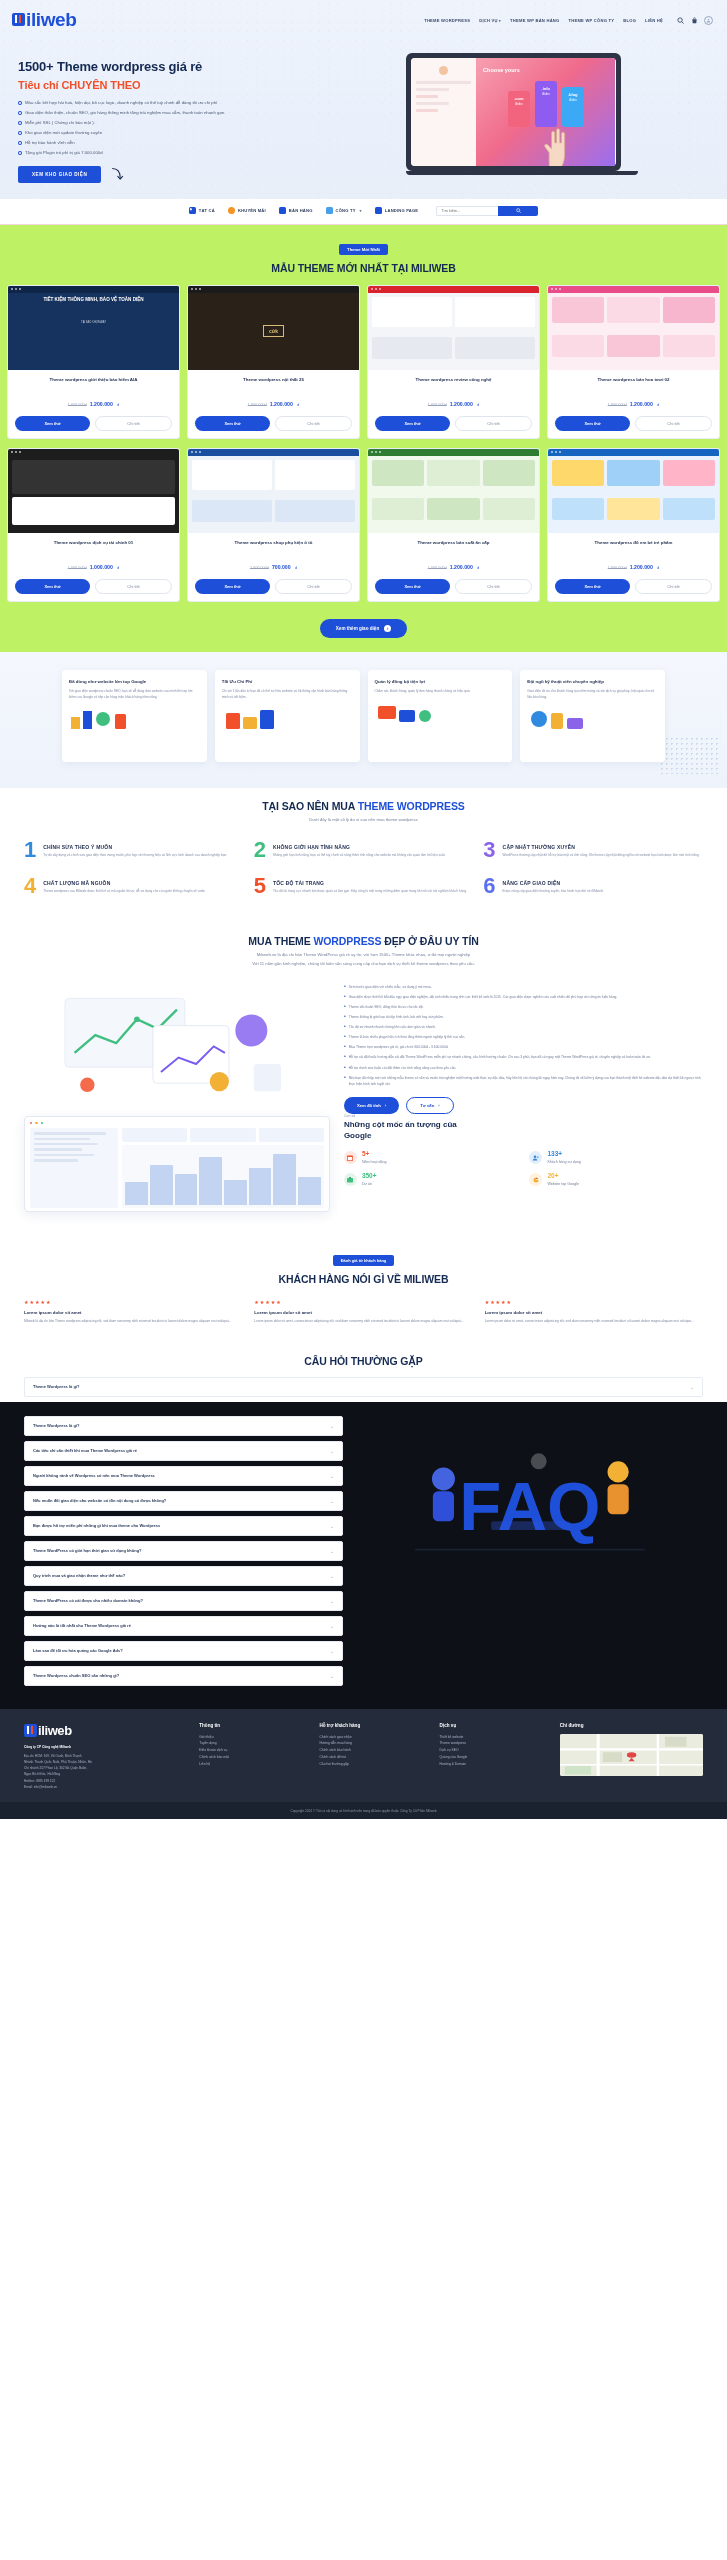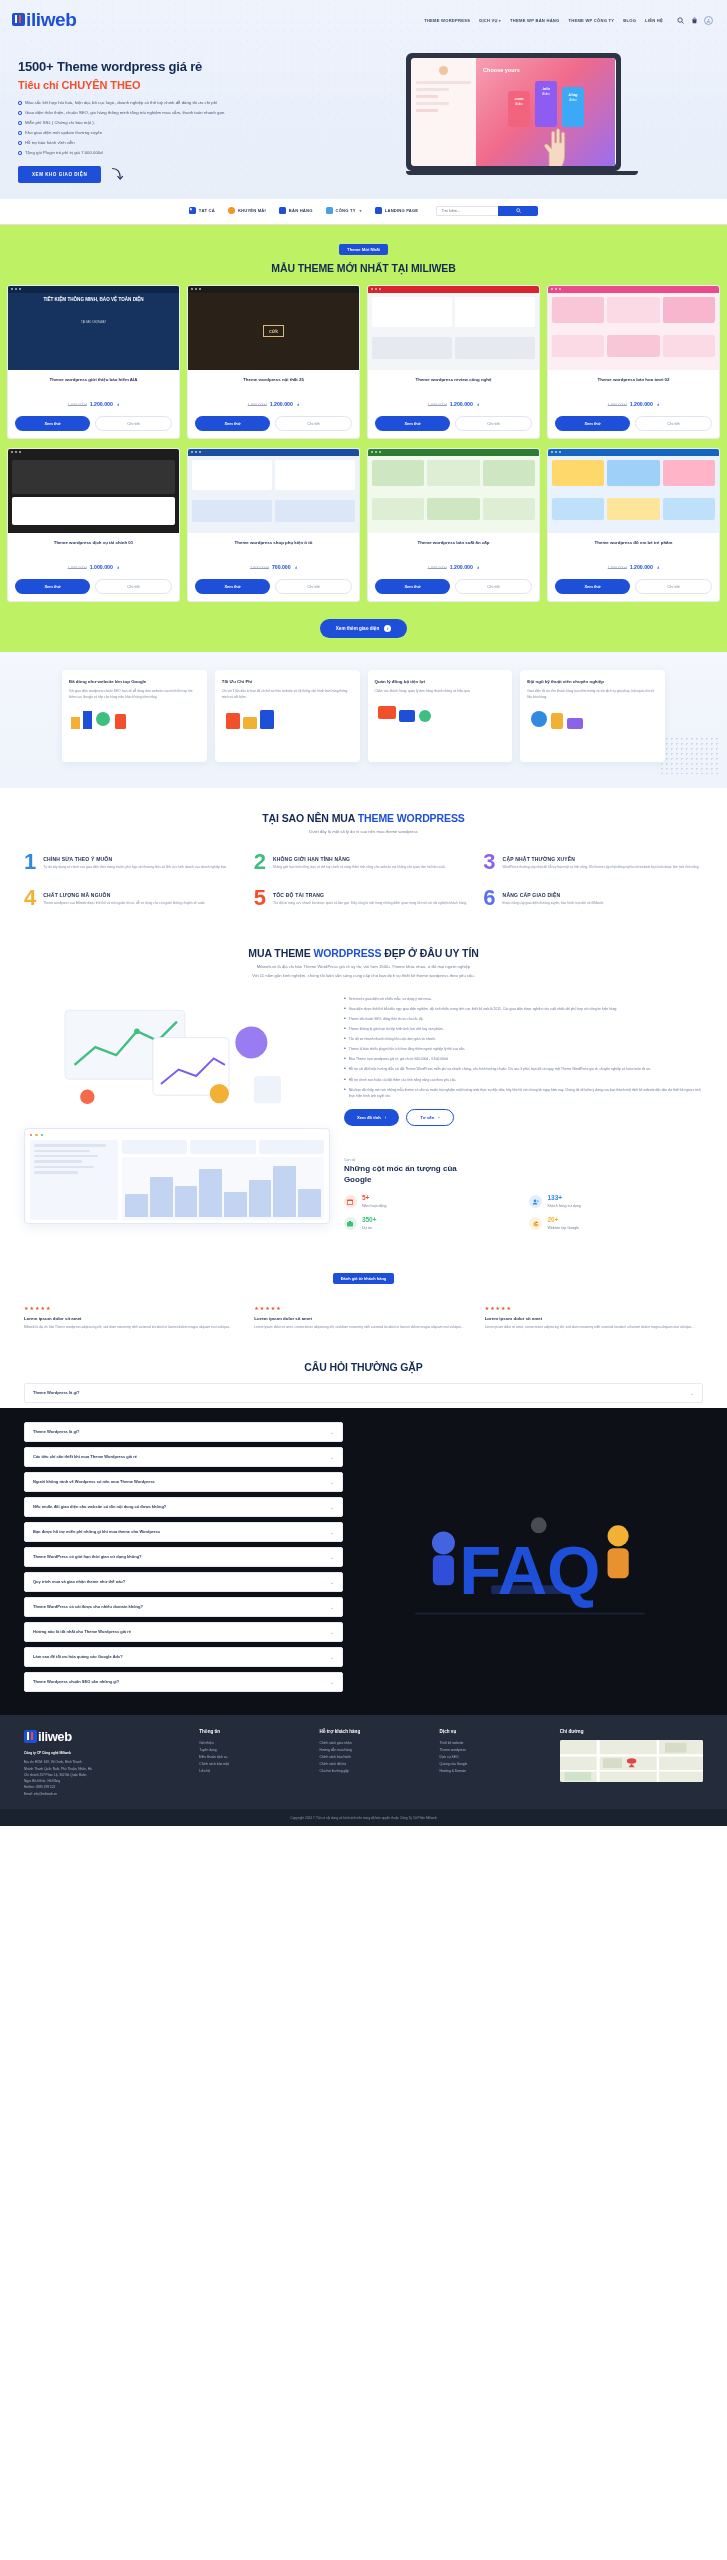--- a/index.html
+++ b/index.html
@@ -192,21 +192,21 @@
   .ben-grid{ display:grid; grid-template-columns:repeat(4,1fr); gap:8px; padding:0 62px; position:relative; z-index:2;}
   .ben-card{
     background:#fff; border-radius:4px; padding:9px 7px 11px; box-shadow:0 2px 8px rgba(28,54,110,.07);
     min-height:92px;
   }
   .ben-title{ font-size:4.4px; font-weight:bold; color:#1d2b4f; line-height:1.55; margin-bottom:4px;}
   .ben-text{ font-size:3.2px; color:#7d89a3; line-height:1.7; margin-bottom:7px;}
   .ben-art{ height:24px; display:flex; align-items:flex-end; gap:2px;}
 
   
-  .why{ background:#fff; padding:24px 0 22px;}
+  .why{ background:#fff; padding:12px 0 22px;}
   .why .sec-title span.hl{ color:#1e4fd8;}
   .why-grid{ display:grid; grid-template-columns:repeat(3,1fr); gap:14px 10px; padding:16px 24px 0;}
   .why-item{ display:flex; gap:7px;}
   .why-num{
     font-size:22px; font-weight:bold; line-height:1; font-family:"Liberation Sans",sans-serif;
     flex:0 0 auto;
   }
   .why-body{ padding-top:5px;}
   .why-h{ font-size:5px; font-weight:bold; color:#1d2b4f; text-transform:uppercase; letter-spacing:.2px; margin-bottom:3px;}
   .why-p{ font-size:3.2px; color:#808da6; line-height:1.75;}
@@ -236,21 +236,21 @@
   .dash-grid{ display:grid; grid-template-columns:30% 1fr; gap:4px; height:80px;}
   .dash-side{ background:#f3f6fc; border-radius:2px; padding:4px;}
   .dash-side-line{ height:2.4px; background:#dde4f1; border-radius:1px; margin-bottom:3px;}
   .dash-main{ display:flex; flex-direction:column; gap:3px;}
   .dash-stats{ display:flex; gap:3px;}
   .dash-stat{ flex:1; height:14px; border-radius:2px; background:#eef3fc;}
   .dash-chart{ flex:1; border-radius:2px; background:#f7f9fd; display:flex; align-items:flex-end; gap:2px; padding:3px;}
   .dbar{ flex:1; border-radius:1px 1px 0 0; background:#c3d4f2;}
 
   
-  .miles{ margin-top:32px; }
+  .miles{ margin-top:0; }
   .miles-label{ font-size:3.6px; color:#8793ab; margin-bottom:2px;}
   .miles-title{ font-size:8px; font-weight:bold; color:#152a52; line-height:1.35; margin-bottom:10px;}
   .miles-grid{ display:grid; grid-template-columns:1fr 1fr; gap:9px 12px;}
   .mile{ display:flex; gap:5px; align-items:flex-start;}
   .mile-ico{ width:13px;height:13px;border-radius:50%;display:flex;align-items:center;justify-content:center;flex:0 0 auto;}
   .mile-num{ font-size:6.5px; font-weight:bold; line-height:1;}
   .mile-cap{ font-size:3.6px; color:#707e99; margin-top:2px;}
 
   
   .testi{ background:#fff; padding:12px 0 20px; text-align:center;}
@@ -264,21 +264,21 @@
   
   .faq{ background:#fff; padding:10px 0 0; }
   .faq-top{ padding:0 24px;}
   .faq-row{
     border:.7px solid #e6eaf2; border-radius:2px; padding:6px 8px; margin-bottom:5px;
     display:flex; align-items:center; justify-content:space-between; background:#fff;
   }
   .faq-q{ font-size:4px; font-weight:bold; color:#2a3category; color:#2a3a5c; line-height:1.5; padding-right:6px;}
   .chev{ color:#9aa6bd; font-size:5px; flex:0 0 auto;}
   .faq-dark{ background:#0d1017; padding:14px 0 18px; }
-  .faq-dark-inner{ display:flex; gap:14px; padding:0 24px; align-items:center;}
+  .faq-dark-inner{ display:flex; gap:14px; padding:0 24px; align-items:flex-start;}
   .faq-list{ width:48%;}
   .faq-art{ width:52%; display:flex; align-items:center; justify-content:center; padding-top:10px;}
 
   
   .footer{ background:#242c3c; color:#c3cad8; padding:14px 0 0;}
   .f-cols{ display:grid; grid-template-columns:1.5fr 1fr 1fr 1fr 1.3fr; gap:10px; padding:0 24px 12px;}
   .f-logo{ display:flex; align-items:center; margin-bottom:6px;}
   .f-logo .logo-text{ color:#fff; font-size:13px;}
   .f-h{ font-size:4.6px; font-weight:bold; color:#fff; margin-bottom:6px;}
   .f-line{ font-size:3.2px; line-height:1.95; color:#a8b2c4;}
@@ -893,20 +893,21 @@
                 </div>
             </div>
           </div>
         </div>
       </div>
     </div>
   </section>
 
   <section class="testi">
     <span class="testi-badge">Đánh giá từ khách hàng</span>
+    <h2 class="sec-title">KHÁCH HÀNG NÓI GÌ VỀ MILIWEB</h2>
     <div class="testi-grid">
       <div>
         <div class="stars">★★★★★</div>
         <div class="testi-h">Lorem ipsum dolor sit amet</div>
         <div class="testi-p">Miliweb là địa chỉ bán Theme wordpress adipisicing elit, sed diam nonummy nibh euismod tincidunt ut laoreet dolore magna aliquam erat volutpat...</div>
       </div>
       <div>
         <div class="stars">★★★★★</div>
         <div class="testi-h">Lorem ipsum dolor sit amet</div>
         <div class="testi-p">Lorem ipsum dolor sit amet, consectetuer adipisicing elit, sed diam nonummy nibh euismod tincidunt ut laoreet dolore magna aliquam erat volutpat...</div>

